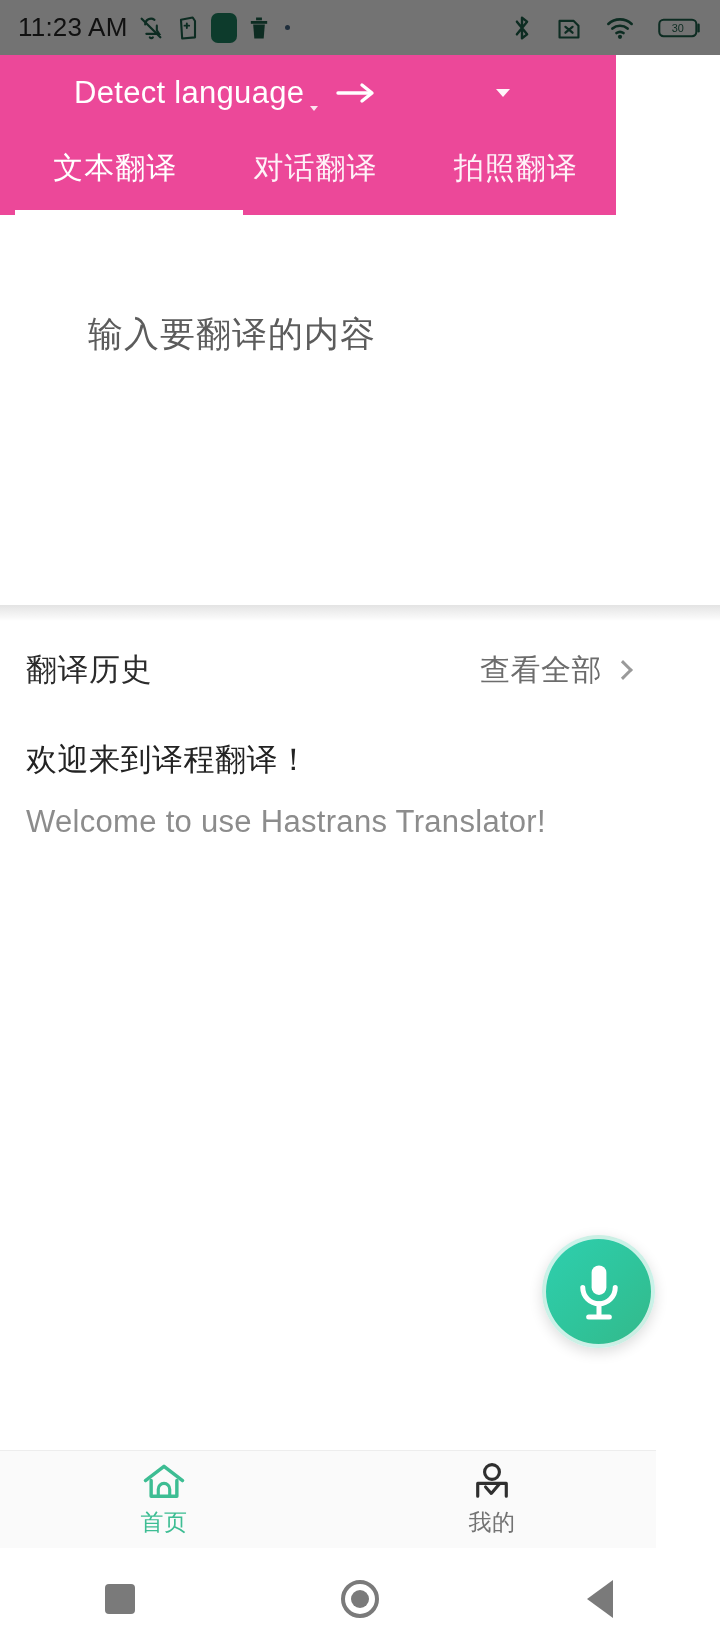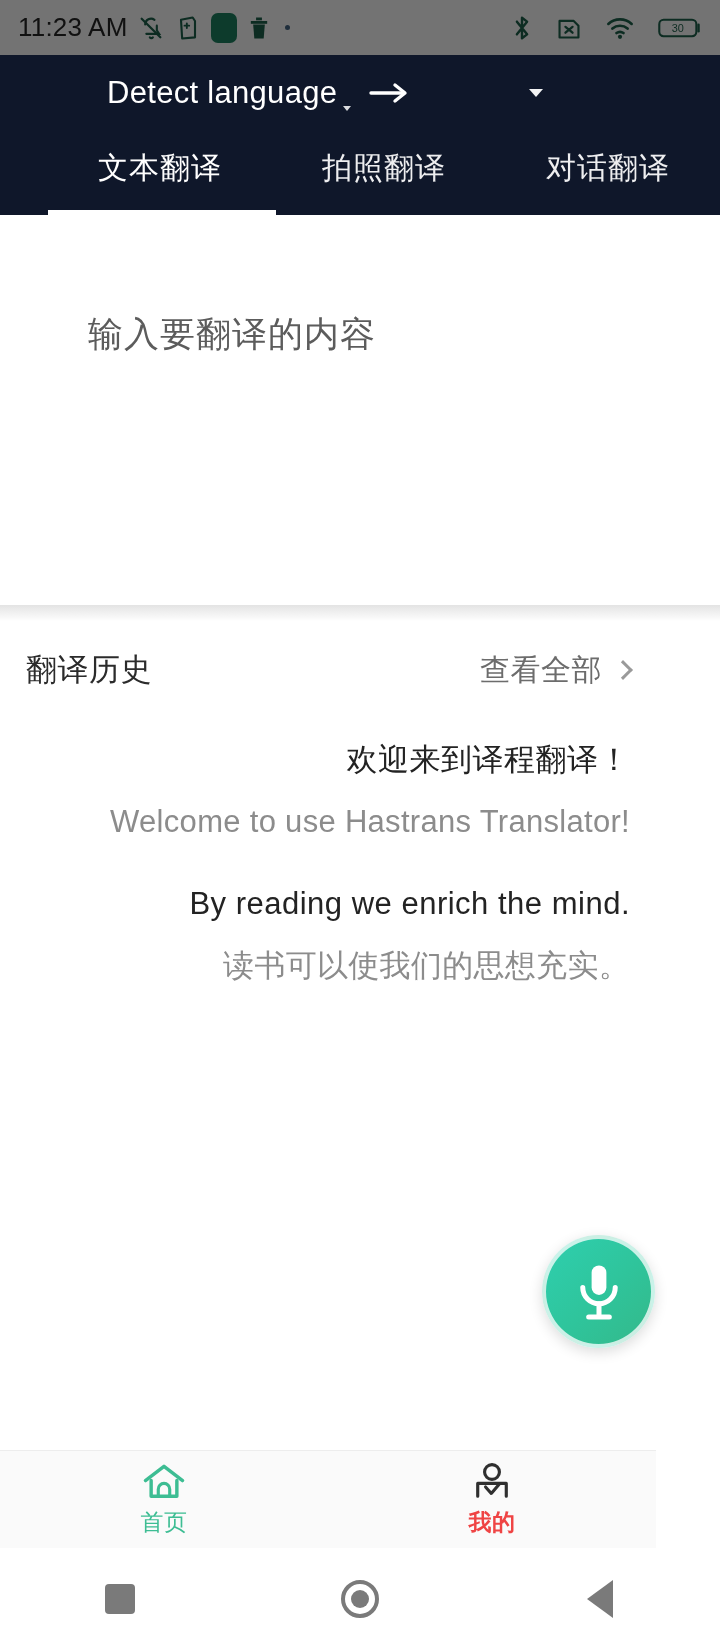--- a/index.html
+++ b/index.html
@@ -23,23 +23,22 @@
   }
   .sb-left-icons { display:flex; align-items:center; gap:11px; margin-left:9px; }
   .sb-spacer { flex:1; }
   .sb-right-icons { display:flex; align-items:center; gap:24px; }
   .sb-ico { display:block; }
   .sb-dot { width:5px; height:5px; border-radius:50%; background:#123; opacity:.85; margin-left:4px; }
   .sq-dark { width:26px; height:30px; border-radius:7px; background:#0d3b2c; }
 
   
   .header {
-    position:absolute; top:55px; left:0; width:720px; height:160px;
-    background:#0f172a;
-    padding-left:33px;
+    position:absolute; top:55px; left:0; width:616px; height:160px;
+    background:#ec4899;
   }
   .langbar { height:75px; display:flex; align-items:center; padding:0 0 0 74px; }
   .lang-name {
     font-size:31px; color:#ffffff; font-weight:400; letter-spacing:.3px;
   }
   .lang-caret-sm {
     width:0;height:0;border-left:4px solid transparent;border-right:4px solid transparent;
     border-top:5px solid rgba(255,255,255,.85); margin:10px 0 0 6px;
   }
   .lang-arrow { margin-left:16px; display:flex; align-items:center; }
@@ -82,21 +81,21 @@
     display:flex; align-items:center; justify-content:space-between;
     padding:28px 26px 0 26px;
   }
   .hist-title { font-size:31px; color:#2b2b2b; letter-spacing:.5px; }
   .hist-all { display:flex; align-items:center; gap:14px; }
   .hist-all-label { font-size:30px; color:#6c6c6c; letter-spacing:.5px; }
   .chev {
     width:14px; height:14px; border-right:3px solid #9a9a9a; border-top:3px solid #9a9a9a;
     transform:rotate(45deg);
   }
-  .hist-list { padding:48px 26px 0 10px;text-align:right; }
+  .hist-list { padding:48px 26px 0 26px; }
   .hist-item { margin-bottom:40px; }
   .hist-src { font-size:31px; color:#232323; letter-spacing:.5px; line-height:1.35; }
   .hist-dst { font-size:31px; color:#8c8c8c; letter-spacing:.3px; line-height:1.35; margin-top:20px; }
 
   
   .fab {
     position:absolute; left:542px; top:1235px; width:113px; height:113px;
     border-radius:50%;
     background:linear-gradient(135deg,#2ecfae 0%,#2fc49b 55%,#34b98a 100%);
     border:4px solid rgba(255,255,255,.75);
@@ -106,21 +105,21 @@
 
   
   .bottombar {
     position:absolute; left:0; top:1450px; width:656px; height:98px;
     background:#fafafa; border-top:1px solid #ededed;
     display:flex;
   }
   .btab { flex:1; display:flex; flex-direction:column; align-items:center; justify-content:center; gap:5px; }
   .btab-label { font-size:23px; letter-spacing:.5px; }
   .btab.active .btab-label { color:#3dbd93; }
-  .btab.inactive .btab-label { color:#ef4444;font-weight:bold; }
+  .btab.inactive .btab-label { color:#737373; }
 
   
   .androidnav {
     position:absolute; left:0; top:1548px; width:720px; height:102px;
     background:#ffffff; display:flex; align-items:center;
   }
   .nav-btn { flex:1; display:flex; align-items:center; justify-content:center; }
   .nav-square { width:30px; height:30px; background:#7a7a7a; border-radius:4px; }
   .nav-circle {
     width:38px; height:38px; border-radius:50%; border:4px solid #7a7a7a;
@@ -208,24 +207,24 @@
       <span class="lang-target">
         <span class="lang-caret"></span>
       </span>
     </div>
 
     <div class="tabs">
       <div class="tab active">
         <span>文本翻译</span>
       </div>
       <div class="tab">
+        <span>对话翻译</span>
+      </div>
+      <div class="tab">
         <span>拍照翻译</span>
-      </div>
-      <div class="tab">
-        <span>对话翻译</span>
       </div>
       <div class="tab-underline"></div>
     </div>
   </div>
 
   <div class="input-card">
     <div class="input-placeholder">输入要翻译的内容</div>
   </div>
   <div class="divider-shadow"></div>
 
@@ -235,24 +234,20 @@
       <div class="hist-all">
         <span class="hist-all-label">查看全部</span>
         <span class="chev"></span>
       </div>
     </div>
 
     <div class="hist-list">
       <div class="hist-item">
         <div class="hist-src">欢迎来到译程翻译！</div>
         <div class="hist-dst">Welcome to use Hastrans Translator!</div>
-      </div>
-      <div class="hist-item">
-        <div class="hist-src">By reading we enrich the mind.</div>
-        <div class="hist-dst">读书可以使我们的思想充实。</div>
       </div>
     </div>
   </div>
 
   <div class="fab">
     <svg width="54" height="62" viewBox="0 0 36 42">
       <rect x="13" y="3" width="10" height="20" rx="5" fill="#ffffff"></rect>
       <path d="M7 18 a11 11 0 0 0 22 0" fill="none" stroke="#ffffff" stroke-width="3.4" stroke-linecap="round"></path>
       <path d="M18 29 L18 37" stroke="#ffffff" stroke-width="3.4" stroke-linecap="round"></path>
       <path d="M11 38 L25 38" stroke="#ffffff" stroke-width="3.4" stroke-linecap="round"></path>

